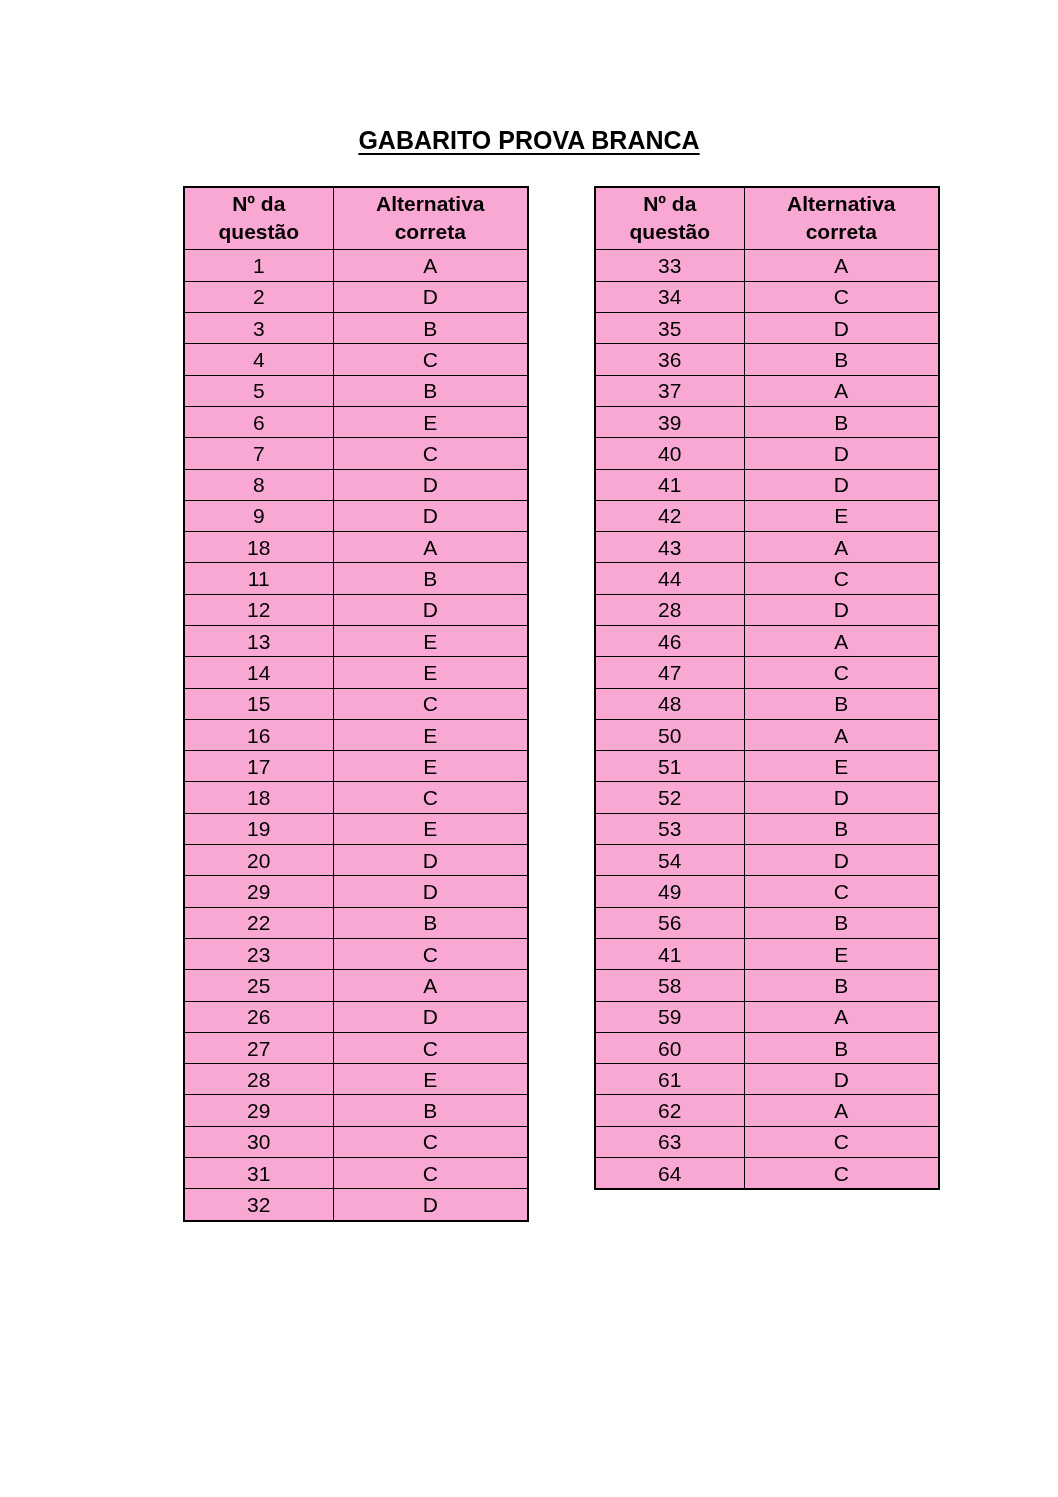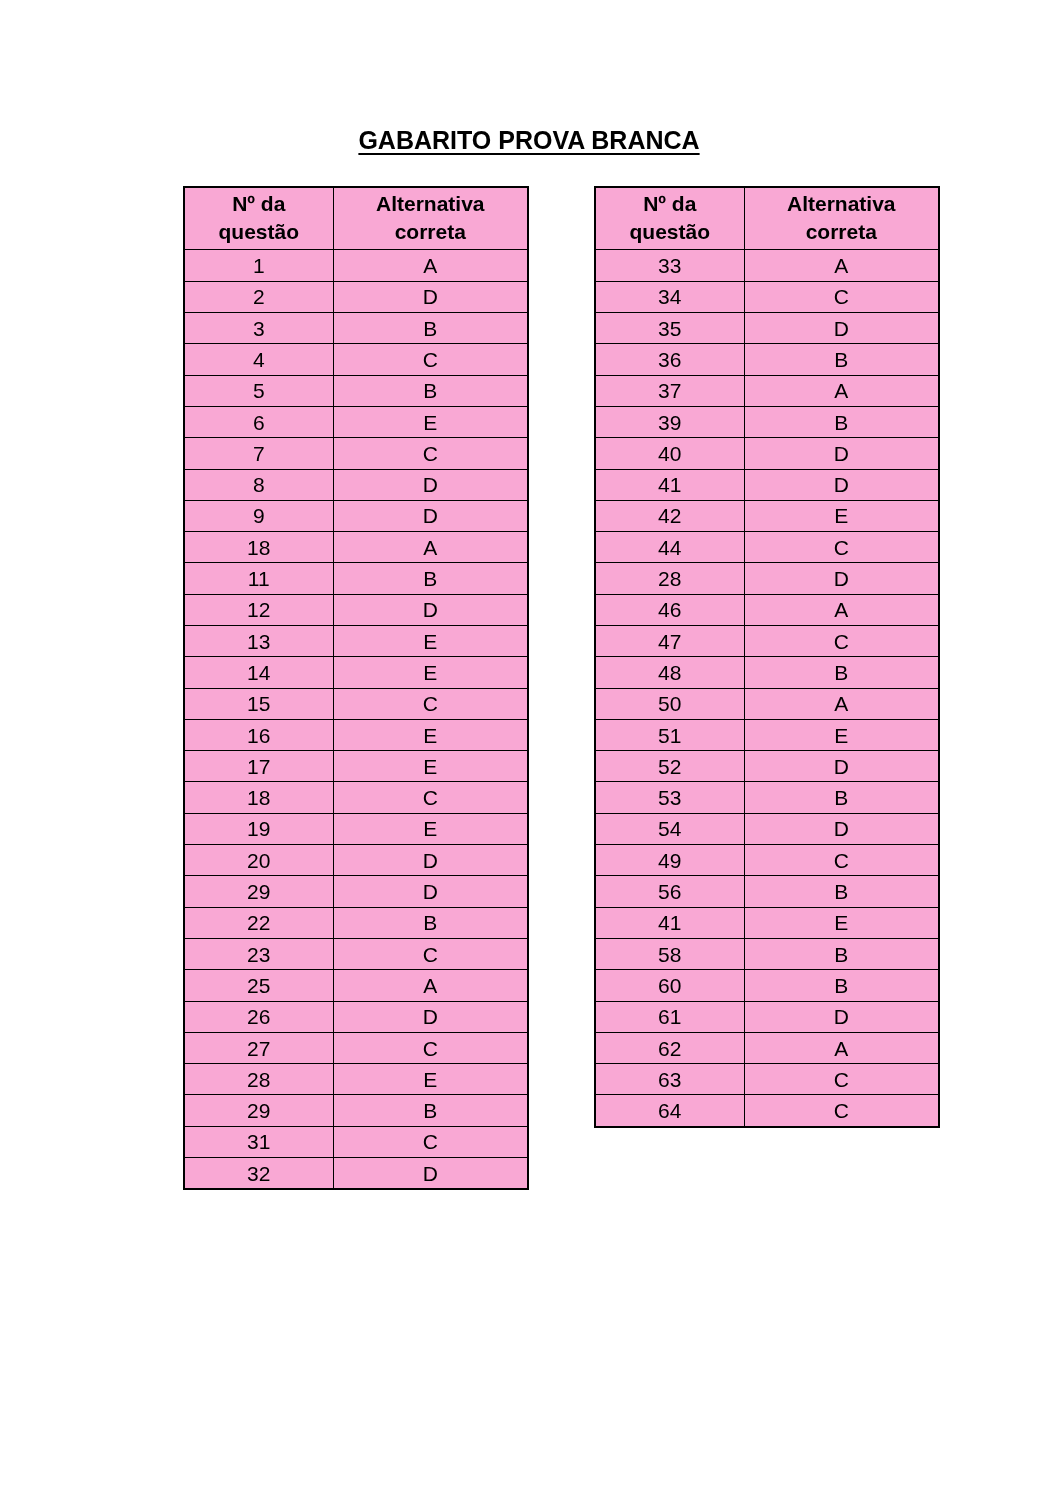--- a/index.html
+++ b/index.html
@@ -191,20 +191,24 @@
         </tr>
         <tr>
           <td>28</td>
           <td>E</td>
         </tr>
         <tr>
           <td>29</td>
           <td>B</td>
         </tr>
         <tr>
+          <td>30</td>
+          <td>C</td>
+        </tr>
+        <tr>
           <td>31</td>
           <td>C</td>
         </tr>
         <tr>
           <td>32</td>
           <td>D</td>
         </tr>
       </tbody>
     </table>
 
@@ -252,20 +256,24 @@
         </tr>
         <tr>
           <td>41</td>
           <td>D</td>
         </tr>
         <tr>
           <td>42</td>
           <td>E</td>
         </tr>
         <tr>
+          <td>43</td>
+          <td>A</td>
+        </tr>
+        <tr>
           <td>44</td>
           <td>C</td>
         </tr>
         <tr>
           <td>28</td>
           <td>D</td>
         </tr>
         <tr>
           <td>46</td>
           <td>A</td>
@@ -306,20 +314,24 @@
           <td>56</td>
           <td>B</td>
         </tr>
         <tr>
           <td>41</td>
           <td>E</td>
         </tr>
         <tr>
           <td>58</td>
           <td>B</td>
+        </tr>
+        <tr>
+          <td>59</td>
+          <td>A</td>
         </tr>
         <tr>
           <td>60</td>
           <td>B</td>
         </tr>
         <tr>
           <td>61</td>
           <td>D</td>
         </tr>
         <tr>

